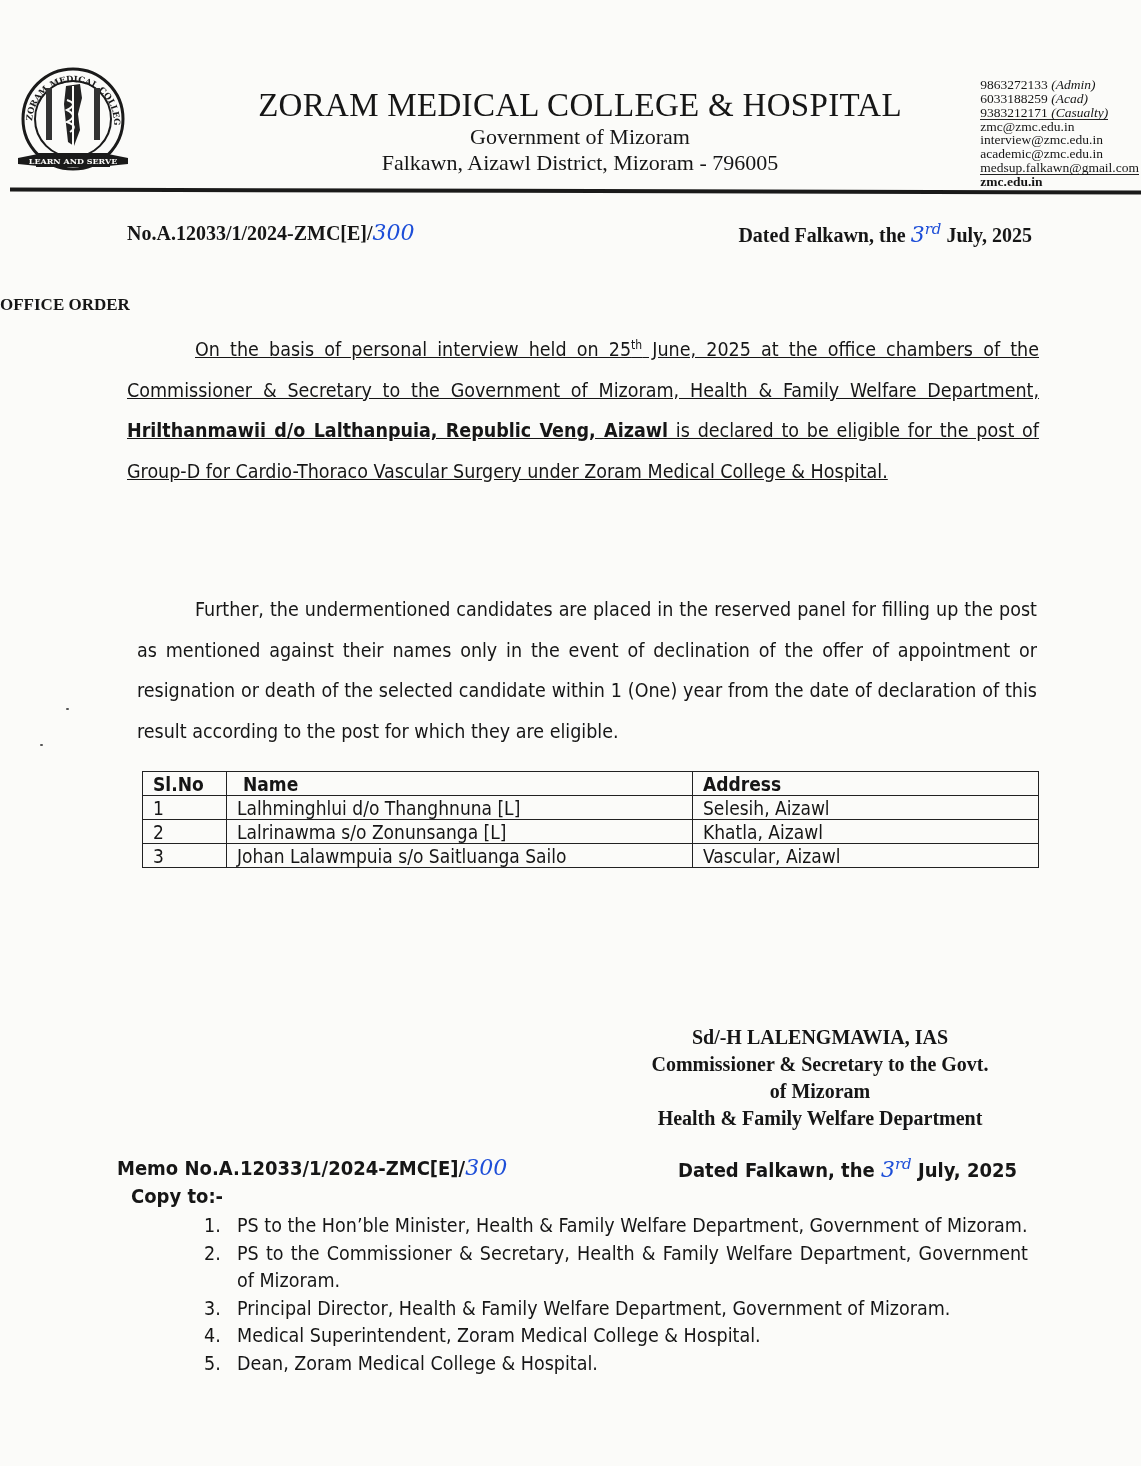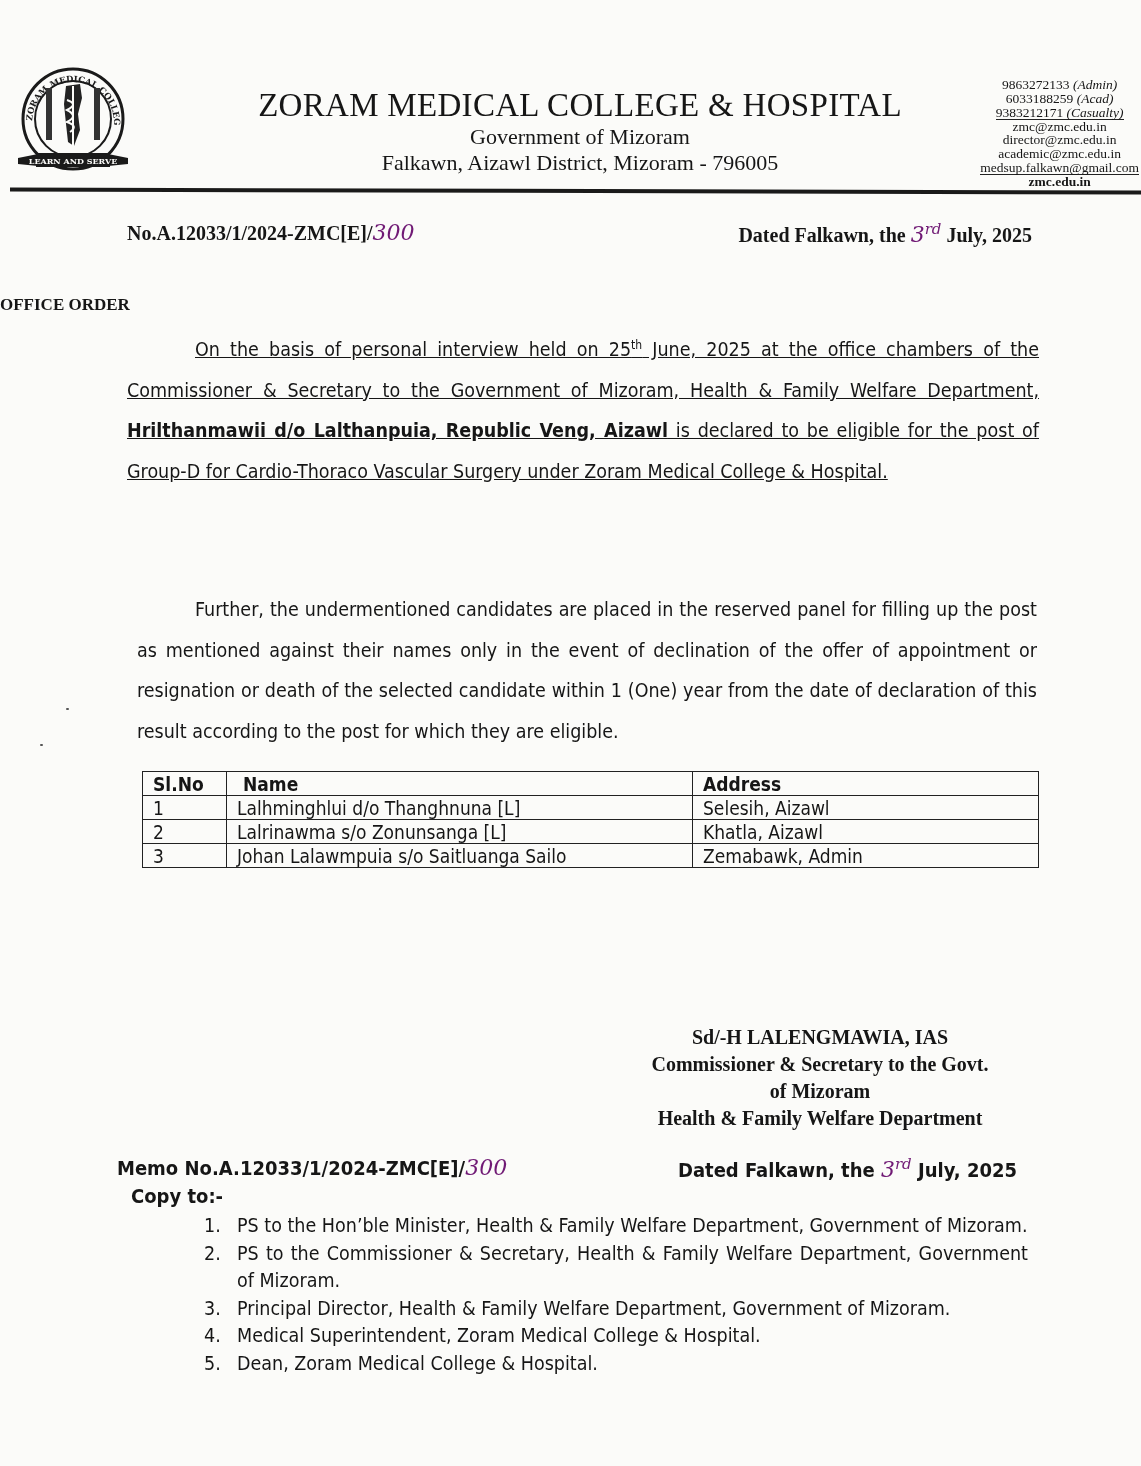--- a/index.html
+++ b/index.html
@@ -4,33 +4,33 @@
 <style>
   * { box-sizing: border-box; margin: 0; padding: 0; }
   html, body { width: 1141px; height: 1466px; background: #fbfbf9; }
   body { position: relative; font-family: "Liberation Serif", "DejaVu Serif", serif; color: #161616; overflow: hidden; }
 
   
   .logo { position: absolute; left: 14px; top: 64px; width: 118px; height: 118px; }
   .head-center { position: absolute; left: 230px; top: 86px; width: 700px; text-align: center; }
   .org-name { font-size: 33px; letter-spacing: 0.3px; line-height: 38px; font-weight: normal; }
   .org-sub { font-size: 22px; line-height: 26px; }
-  .contacts { position: absolute; right: 2px; top: 78px; text-align: center; font-size: 13.5px; line-height: 13.8px; }
+  .contacts { position: absolute; right: 2px; top: 78px; text-align: left; font-size: 13.5px; line-height: 13.8px; }
   .contacts .it { font-style: italic; }
   .contacts .ul { border-bottom: 1px solid #222; display: inline-block; line-height: 13px; }
   .contacts .b { font-weight: bold; }
   .head-rule { position: absolute; left: 10px; top: 189px; width: 1131px; height: 4px; background: #1a1a1a; transform: rotate(0.15deg); }
 
   .sans { font-family: "DejaVu Sans Condensed", "DejaVu Sans", "Liberation Sans", sans-serif; }
   .bold { font-weight: bold; }
 
   .ref-row { position: absolute; left: 127px; top: 220px; width: 905px; font-size: 20px; font-weight: bold; }
   .ref-left { position: absolute; left: 0; top: 0; }
   .ref-right { position: absolute; right: 0; top: 0; }
-  .hand { font-family: "DejaVu Serif", serif; font-style: italic; color: #701a75; font-weight: normal; font-size: 22px; }
+  .hand { font-family: "DejaVu Serif", serif; font-style: italic; color: #1d4ed8; font-weight: normal; font-size: 22px; }
   .hand sup { font-size: 15px; }
 
   .title { position: absolute; left: 0; width: 1122px; top: 295px; text-align: left; font-size: 17px; font-weight: bold; }
 
   .para { position: absolute; left: 127px; width: 912px; font-size: 19.5px; line-height: 40.5px; text-align: justify; }
   .para1 { top: 330px; text-decoration: underline; }
   .para2 { top: 590px; left: 137px; width: 900px; }
   .indent { display: inline-block; width: 68px; }
   .para sup { font-size: 12px; line-height: 0; }
 
@@ -82,21 +82,21 @@
   <div class="org-name">ZORAM MEDICAL COLLEGE &amp; HOSPITAL</div>
   <div class="org-sub">Government of Mizoram</div>
   <div class="org-sub">Falkawn, Aizawl District, Mizoram - 796005</div>
 </div>
 
 <div class="contacts">
   <div><span>9863272133</span> <span class="it">(Admin)</span></div>
   <div><span>6033188259</span> <span class="it">(Acad)</span></div>
   <div><span class="ul"><span>9383212171</span> <span class="it">(Casualty)</span></span></div>
   <div>zmc@zmc.edu.in</div>
-  <div>director@zmc.edu.in</div>
+  <div>interview@zmc.edu.in</div>
   <div>academic@zmc.edu.in</div>
   <div><span class="ul">medsup.falkawn@gmail.com</span></div>
   <div class="b">zmc.edu.in</div>
 </div>
 
 <div class="head-rule"></div>
 
 <div class="ref-row">
   <div class="ref-left">
     <span>No.A.12033/1/2024-ZMC[E]/</span><span class="hand">300</span>
@@ -129,21 +129,21 @@
       <td>Selesih, Aizawl</td>
     </tr>
     <tr>
       <td>2</td>
       <td>Lalrinawma s/o Zonunsanga [L]</td>
       <td>Khatla, Aizawl</td>
     </tr>
     <tr>
       <td>3</td>
       <td>Johan Lalawmpuia s/o Saitluanga Sailo</td>
-      <td>Zemabawk, Admin</td>
+      <td>Vascular, Aizawl</td>
     </tr>
   </tbody>
 </table>
 
 <div class="sign">
   <div>Sd/-H LALENGMAWIA, IAS</div>
   <div>Commissioner &amp; Secretary to the Govt.</div>
   <div>of Mizoram</div>
   <div>Health &amp; Family Welfare Department</div>
 </div>

